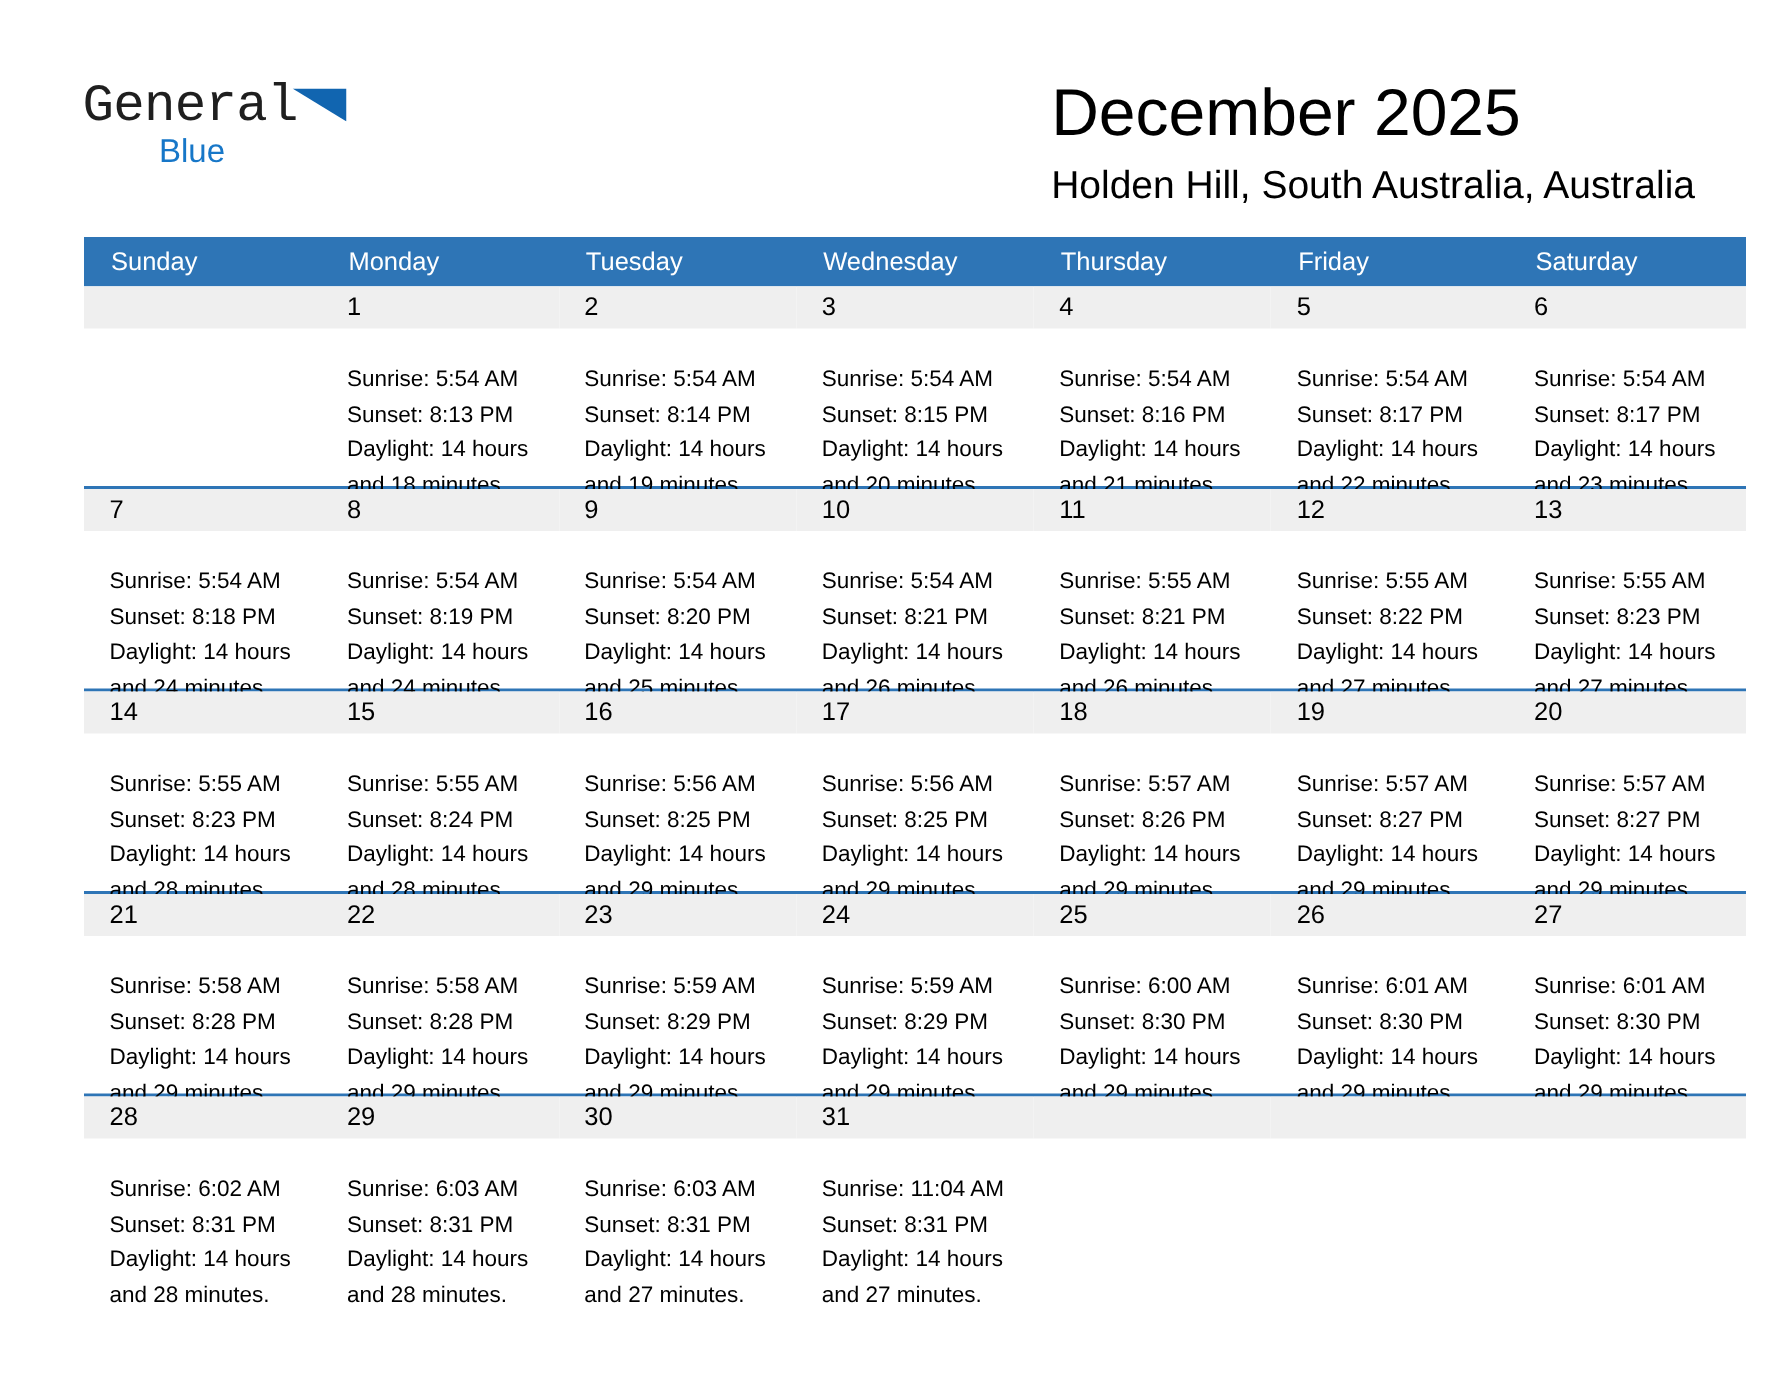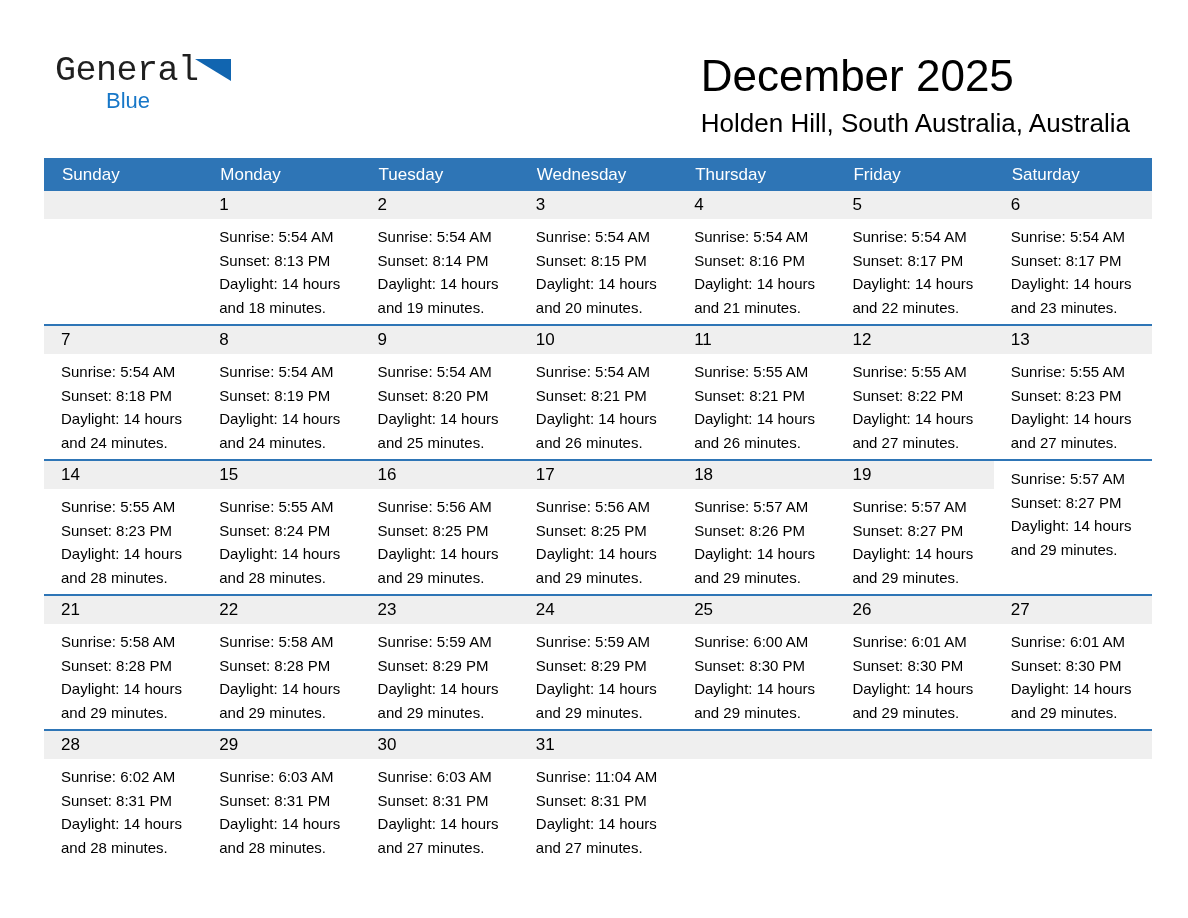--- a/index.html
+++ b/index.html
@@ -33,21 +33,21 @@
 
   .title-block {
     position:absolute; right:58px; top:52px;
     text-align:left;
   }
   .page-title { font-size:44px; line-height:48px; font-weight:normal; }
   .page-subtitle { font-size:26px; line-height:30px; margin-top:8px; font-weight:normal; }
 
   
   .calendar {
-    position:absolute; left:44px; top:158px;
+    position:absolute; left:56px; top:158px;
     width:1108px;
   }
   .weekday-row {
     display:grid; grid-template-columns:repeat(7,1fr);
     background:var(--weekday-bg,#2e75b6);
     height:33px; align-items:center;
   }
   .weekday-cell {
     color:var(--weekday-text,#ffffff);
     font-size:17px;
@@ -65,21 +65,21 @@
     height:28px;
     background:var(--band,#efefef);
     display:flex; align-items:center;
   }
   .day-number {
     font-size:17px;
     padding-left:17px;
     color:var(--day-number,#000000);
   }
   .day-details {
-    padding:6px 6px 0 17px;
+    padding:22px 6px 0 17px;
     font-size:15px; line-height:23.5px;
     color:var(--detail-text,#000000);
   }
   .detail-line { white-space:nowrap; }
 </style>
 </head>
 <body style="--weekday-bg: #2e75b6; --weekday-text: #ffffff; --divider: #2e75b6; --band: #efefef; --cell-bg: #ffffff; --day-number: #000000; --detail-text: #000000; --logo-text: #1f1f1f; --logo-blue: #1777c8; --logo-triangle: #1165b0;">
 
 <div class="logo">
   <div class="logo-row1">
@@ -320,20 +320,23 @@
             <span class="day-number">19</span>
           </div>
           <div class="day-details">
             <div class="detail-line">Sunrise: 5:57 AM</div>
             <div class="detail-line">Sunset: 8:27 PM</div>
             <div class="detail-line">Daylight: 14 hours</div>
             <div class="detail-line">and 29 minutes.</div>
           </div>
         </div>
         <div class="day-cell">
+          <div class="day-band">
+            <span class="day-number">20</span>
+          </div>
           <div class="day-details">
             <div class="detail-line">Sunrise: 5:57 AM</div>
             <div class="detail-line">Sunset: 8:27 PM</div>
             <div class="detail-line">Daylight: 14 hours</div>
             <div class="detail-line">and 29 minutes.</div>
           </div>
         </div>
       </div>
       <div class="week-row">
         <div class="day-cell">

